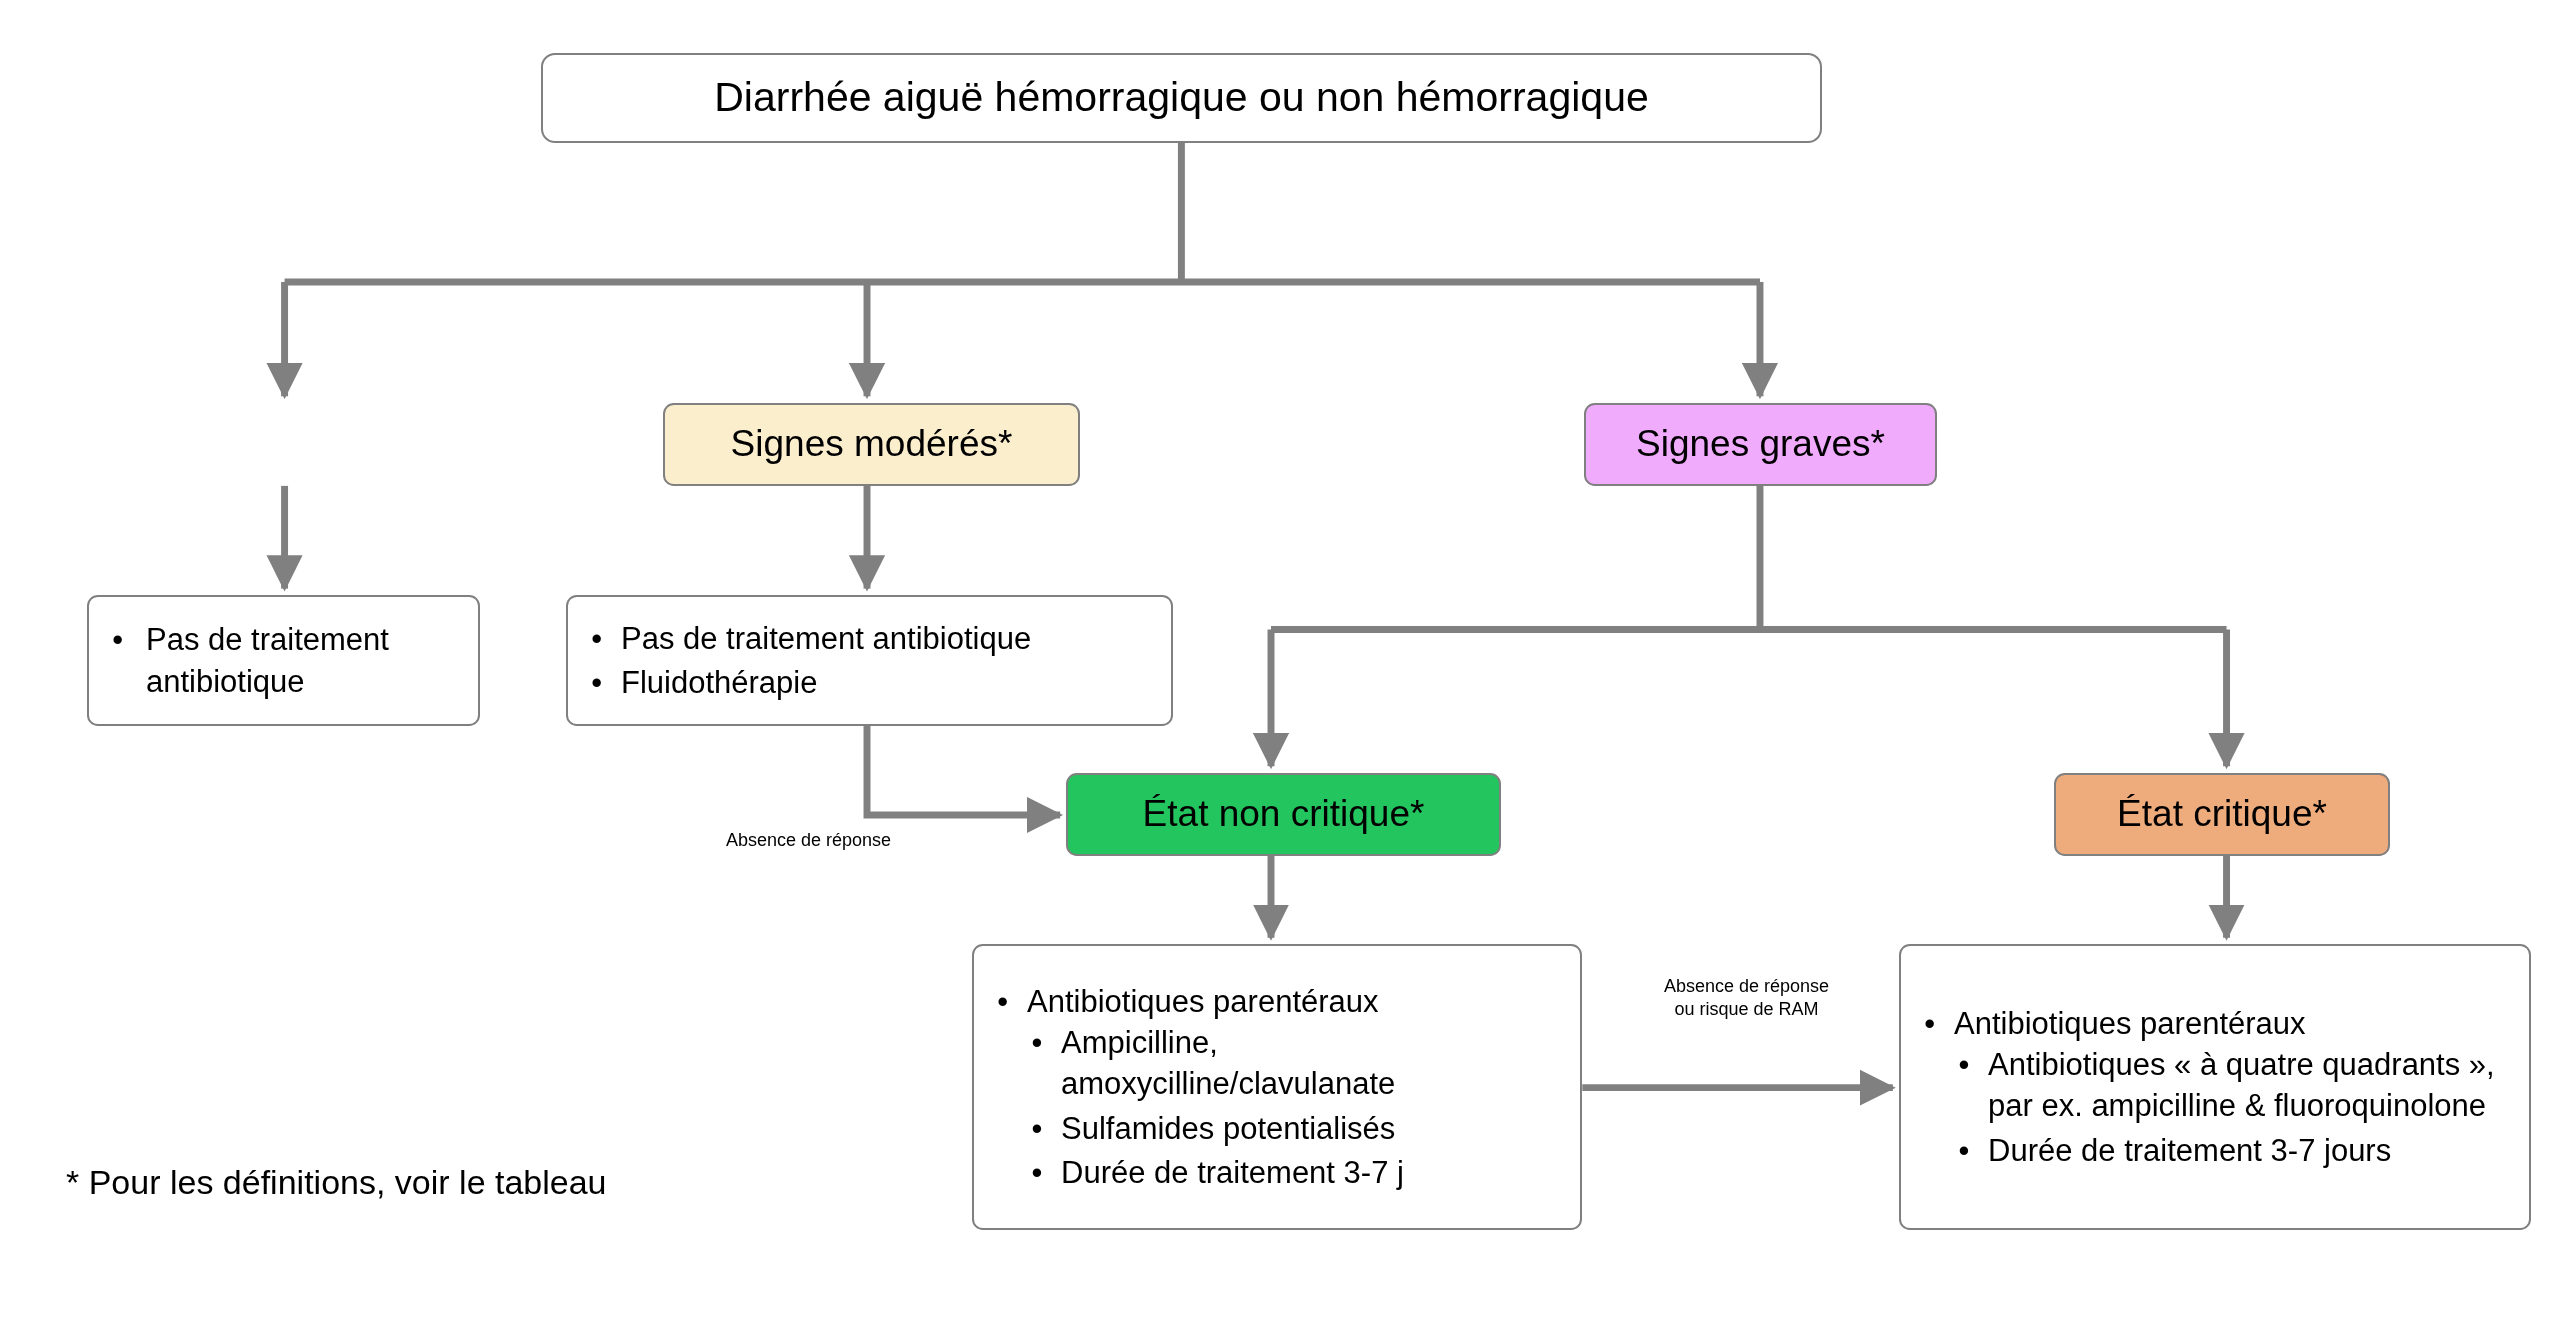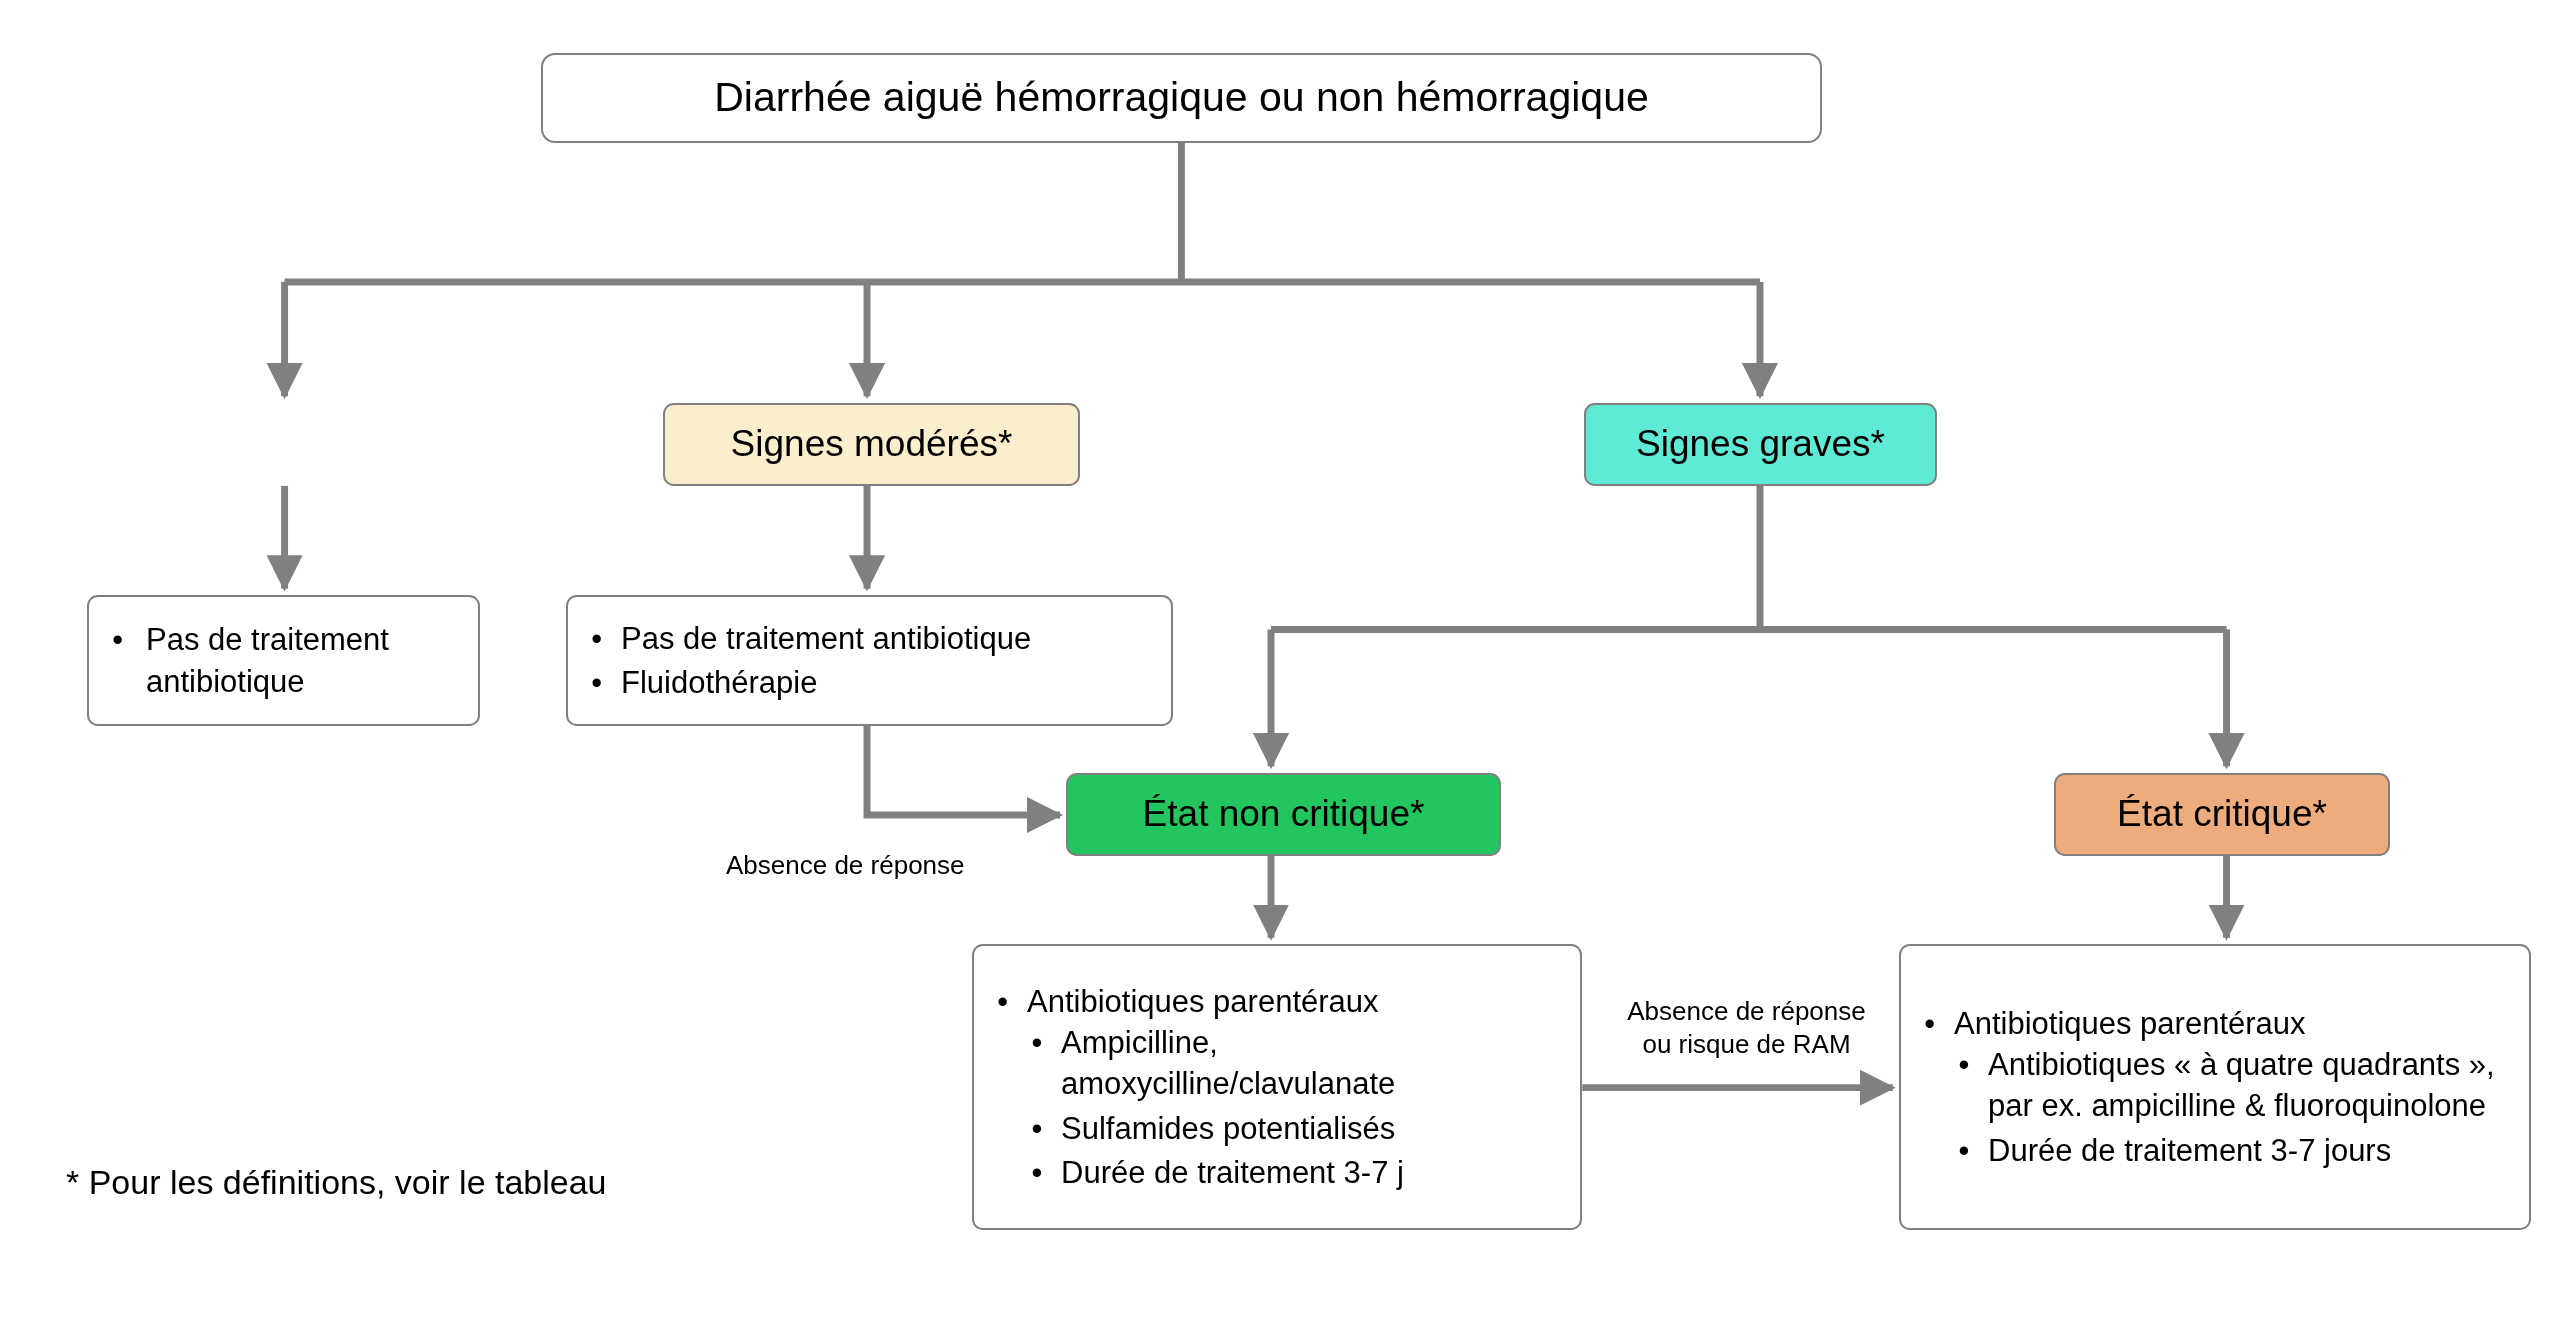--- a/index.html
+++ b/index.html
@@ -101,26 +101,25 @@
 
   #box-mild      { left: 87px;  top: 595px;  width: 393px;  height: 131px; }
   #box-mild .bullets li { padding-left: 40px; }
   #box-moderate  { left: 566px;  top: 595px;  width: 607px;  height: 131px; }
   #box-noncrit   { left: 972px; top: 944px; width: 610px;  height: 286px; }
   #box-crit      { left: 1899px; top: 944px; width: 632px;  height: 286px; }
 
   
   .edge-label {
     position: absolute;
-    font-size: 26px;
+    font-size: 18px;
     line-height: 1.28;
     color: #000000;
     z-index: 3;
     background: transparent;
-    margin-top: 20px;
   }
   #label-absence-1 { left: 726px;  top: 829px; width: 309px; text-align: left; }
   #label-absence-2 { left: 1596px; top: 975px; width: 301px; text-align: center; }
 
   
   #footnote {
     position: absolute;
     left: 66px; top: 1158px;
     font-size: 34px;
     line-height: 1.45;
@@ -176,21 +175,21 @@
 
   <div class="node centered" id="node-title">
     <span class="node-label">Diarrhée aiguë hémorragique ou non hémorragique</span>
   </div>
 
 
   <div class="node centered severity" id="node-moderate" style="background: rgb(251, 238, 205);">
     <span class="node-label">Signes modérés*</span>
   </div>
 
-  <div class="node centered severity" id="node-severe" style="background: #5eead4;">
+  <div class="node centered severity" id="node-severe" style="background: #f0abfc;">
     <span class="node-label">Signes graves*</span>
   </div>
 
   <div class="node centered state" id="node-noncritical" style="background: #22c55e;">
     <span class="node-label">État non critique*</span>
   </div>
 
   <div class="node centered state" id="node-critical" style="background: rgb(238, 172, 125);">
     <span class="node-label">État critique*</span>
   </div>

